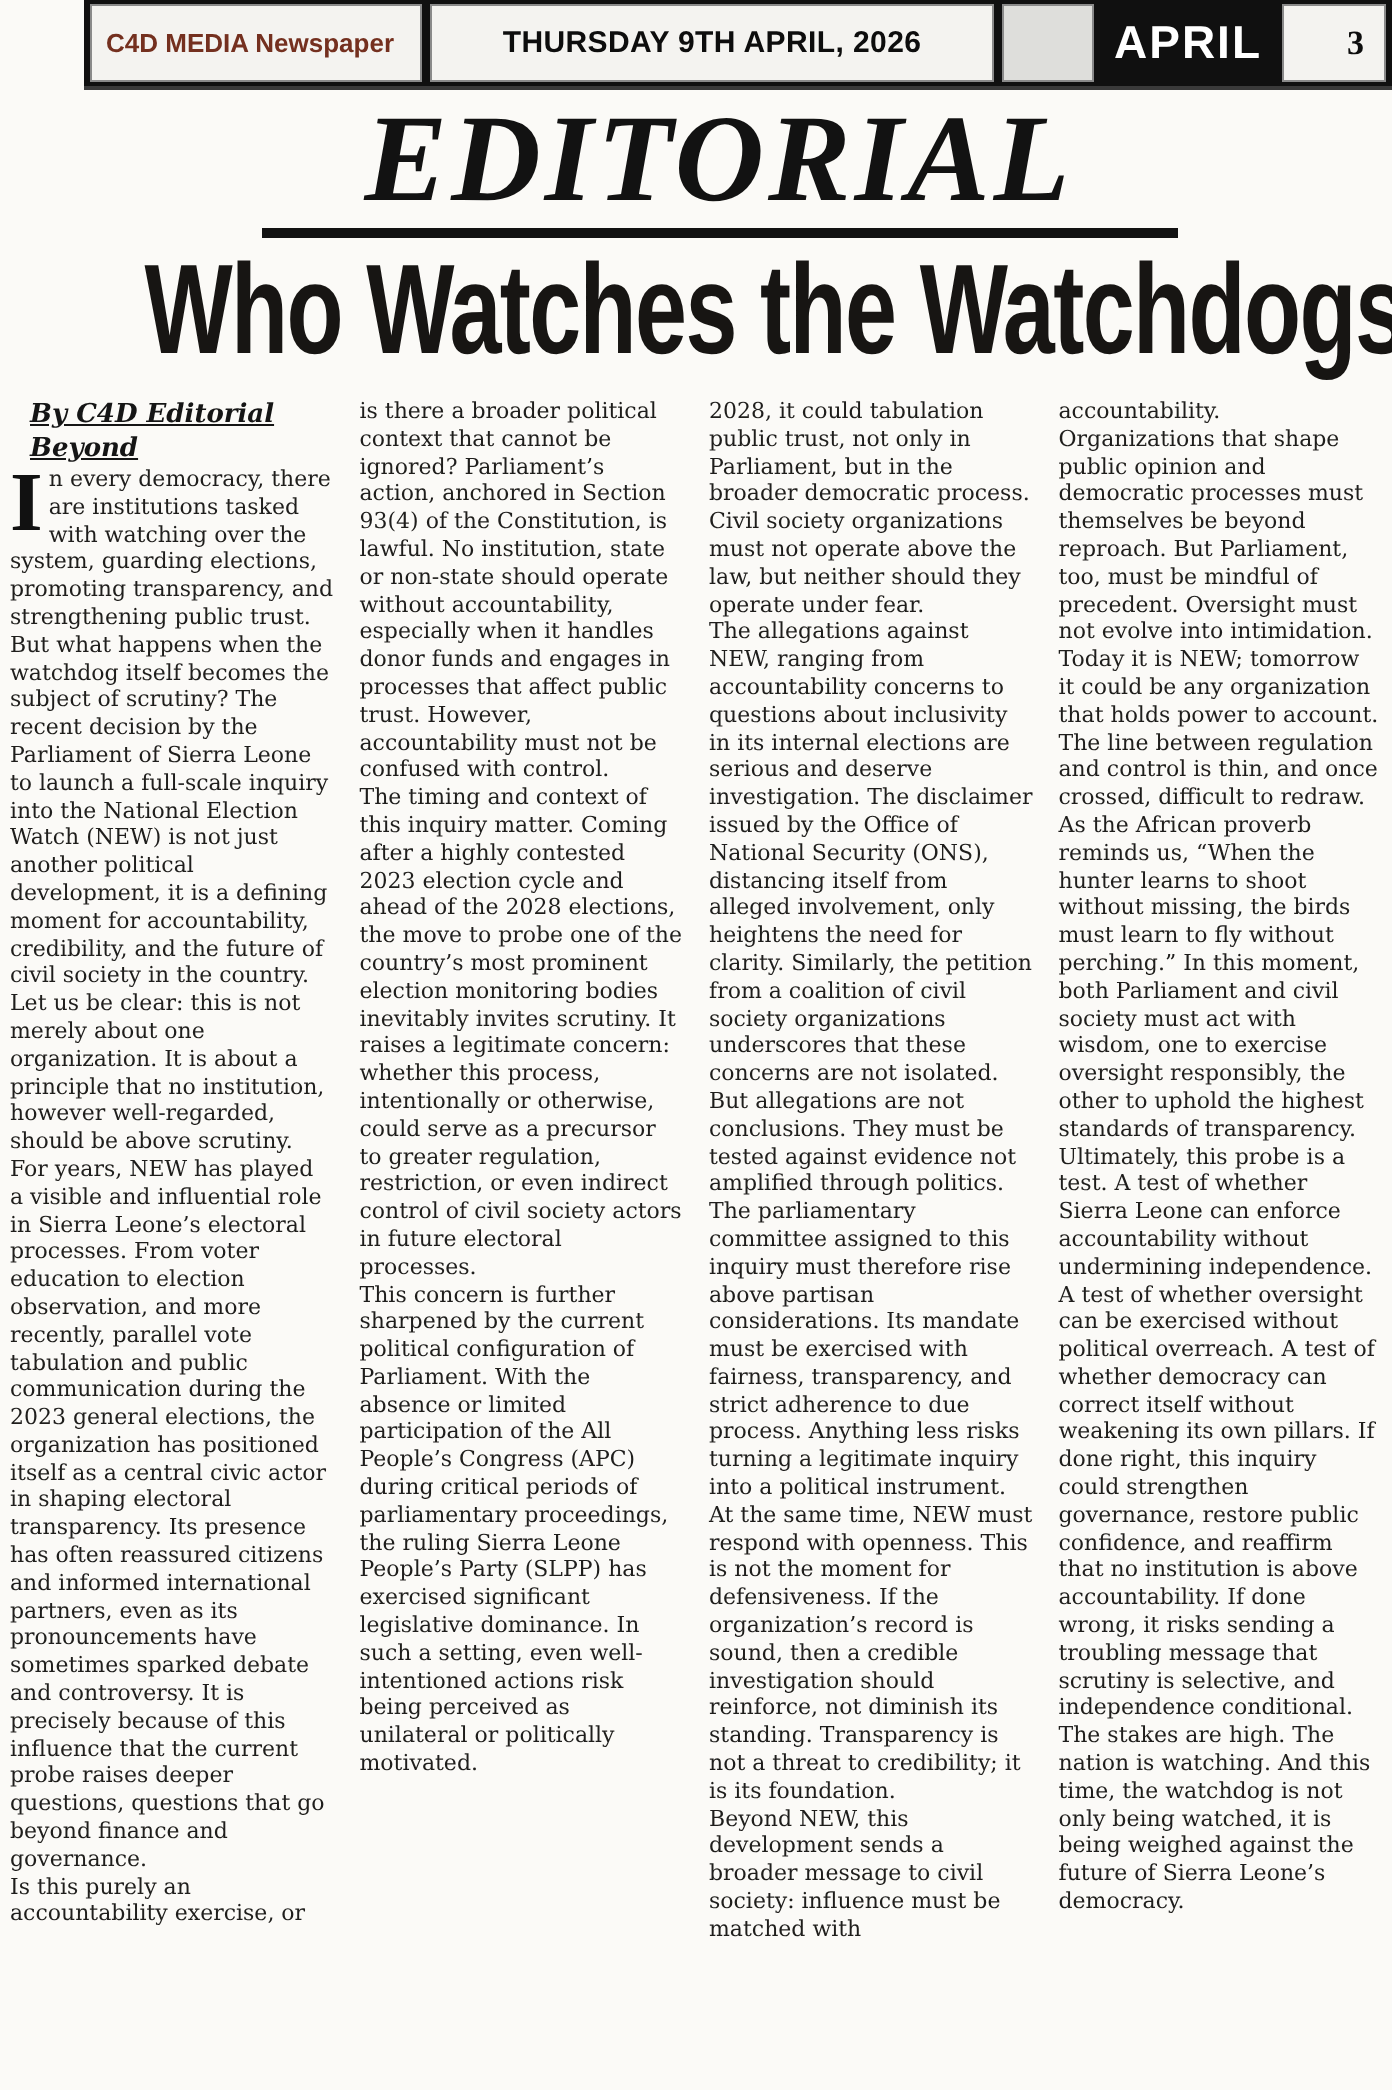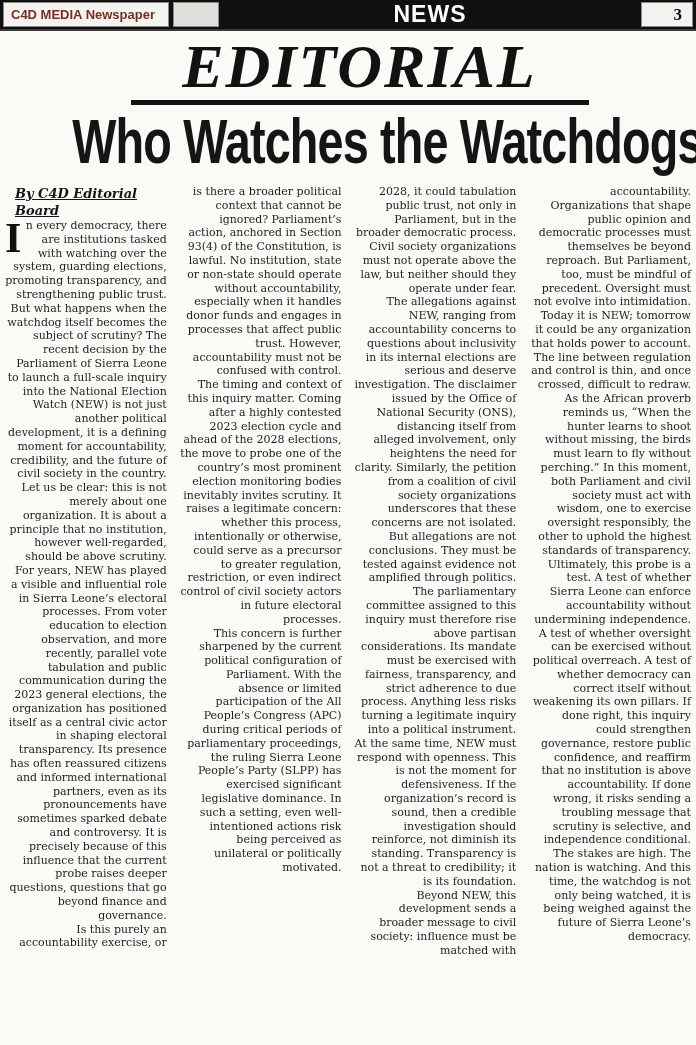--- a/index.html
+++ b/index.html
@@ -15,23 +15,24 @@
     width:696px;height:1045px;
     margin:0 auto;
     background:var(--paper);
     overflow:hidden;
     font-family:"DejaVu Serif", serif;
     color:var(--ink);
   }
   
   .topbar{
     display:flex;align-items:stretch;
-    height:31px;background:var(--bar);
+    height:45px;background:var(--bar);
     padding:2px 3px;gap:4px;
     border-bottom:2px solid #3a3a3a;
+    margin-left:42px;
   }
   .box{
     background:#f4f3f0;
     border:1px solid #8a8a8a;
     display:flex;align-items:center;
     font-family:"Liberation Sans", sans-serif;
     font-weight:bold;
   }
   .brand{width:166px;padding-left:7px;color:var(--brand);font-size:13px;}
   .date{width:282px;justify-content:center;color:#0d0d0d;font-size:15px;letter-spacing:.2px;}
@@ -62,21 +63,21 @@
     transform:scale(0.82,1.12);transform-origin:center center;
   }
   
   .columns{
     display:flex;gap:13px;
     padding:10px 5px 0 5px;
   }
   .col{flex:1;min-width:0;}
   .para{
     font-size:11px;line-height:13.8px;
-    text-align:right;color:var(--ink);
+    text-align:left;color:var(--ink);
   }
   .byline{
     font-family:"DejaVu Serif", serif;
     font-weight:bold;font-style:italic;
     font-size:13px;line-height:17px;
     text-decoration:underline;
     padding-left:10px;color:#151515;
   }
   .dropcap{
     float:left;
@@ -86,37 +87,38 @@
     padding:2px 3px 0 0;color:#111;
   }
 </style>
 </head>
 <body>
 
 <div class="page">
 
   <header class="topbar">
     <div class="box brand">C4D MEDIA Newspaper</div>
+    <div class="box date">THURSDAY 9TH APRIL, 2026</div>
     <div class="box spacer"></div>
-    <div class="news">NEWS</div>
+    <div class="news">APRIL</div>
     <div class="box pagenum">3</div>
   </header>
 
   <div class="section-title-wrap">
     <h1 class="section-title">EDITORIAL</h1>
     <div class="title-rule"></div>
   </div>
 
   <h2 class="headline">
     <span class="hl-line"><span class="hl-scale">Who Watches the Watchdogs?</span></span>
   </h2>
 
   <main class="columns">
     <section class="col">
-      <div class="byline">By C4D Editorial Board</div>
+      <div class="byline">By C4D Editorial Beyond</div>
     <p class="para"><span class="dropcap">I</span>n every democracy, there are institutions tasked with watching over the system, guarding elections, promoting transparency, and strengthening public trust. But what happens when the watchdog itself becomes the subject of scrutiny? The recent decision by the Parliament of Sierra Leone to launch a full-scale inquiry into the National Election Watch (NEW) is not just another political development, it is a defining moment for accountability, credibility, and the future of civil society in the country.</p>
         <p class="para">Let us be clear: this is not merely about one organization. It is about a principle that no institution, however well-regarded, should be above scrutiny.</p>
         <p class="para">For years, NEW has played a visible and influential role in Sierra Leone’s electoral processes. From voter education to election observation, and more recently, parallel vote tabulation and public communication during the 2023 general elections, the organization has positioned itself as a central civic actor in shaping electoral transparency. Its presence has often reassured citizens and informed international partners, even as its pronouncements have sometimes sparked debate and controversy. It is precisely because of this influence that the current probe raises deeper questions, questions that go beyond finance and governance.</p>
         <p class="para">Is this purely an accountability exercise, or</p>
       </section>
     <section class="col">
         <p class="para">is there a broader political context that cannot be ignored? Parliament’s action, anchored in Section 93(4) of the Constitution, is lawful. No institution, state or non-state should operate without accountability, especially when it handles donor funds and engages in processes that affect public trust. However, accountability must not be confused with control.</p>
         <p class="para">The timing and context of this inquiry matter. Coming after a highly contested 2023 election cycle and ahead of the 2028 elections, the move to probe one of the country’s most prominent election monitoring bodies inevitably invites scrutiny. It raises a legitimate concern: whether this process, intentionally or otherwise, could serve as a precursor to greater regulation, restriction, or even indirect control of civil society actors in future electoral processes.</p>
         <p class="para">This concern is further sharpened by the current political configuration of Parliament. With the absence or limited participation of the All People’s Congress (APC) during critical periods of parliamentary proceedings, the ruling Sierra Leone People’s Party (SLPP) has exercised significant legislative dominance. In such a setting, even well-intentioned actions risk being perceived as unilateral or politically motivated.</p>
       </section>

